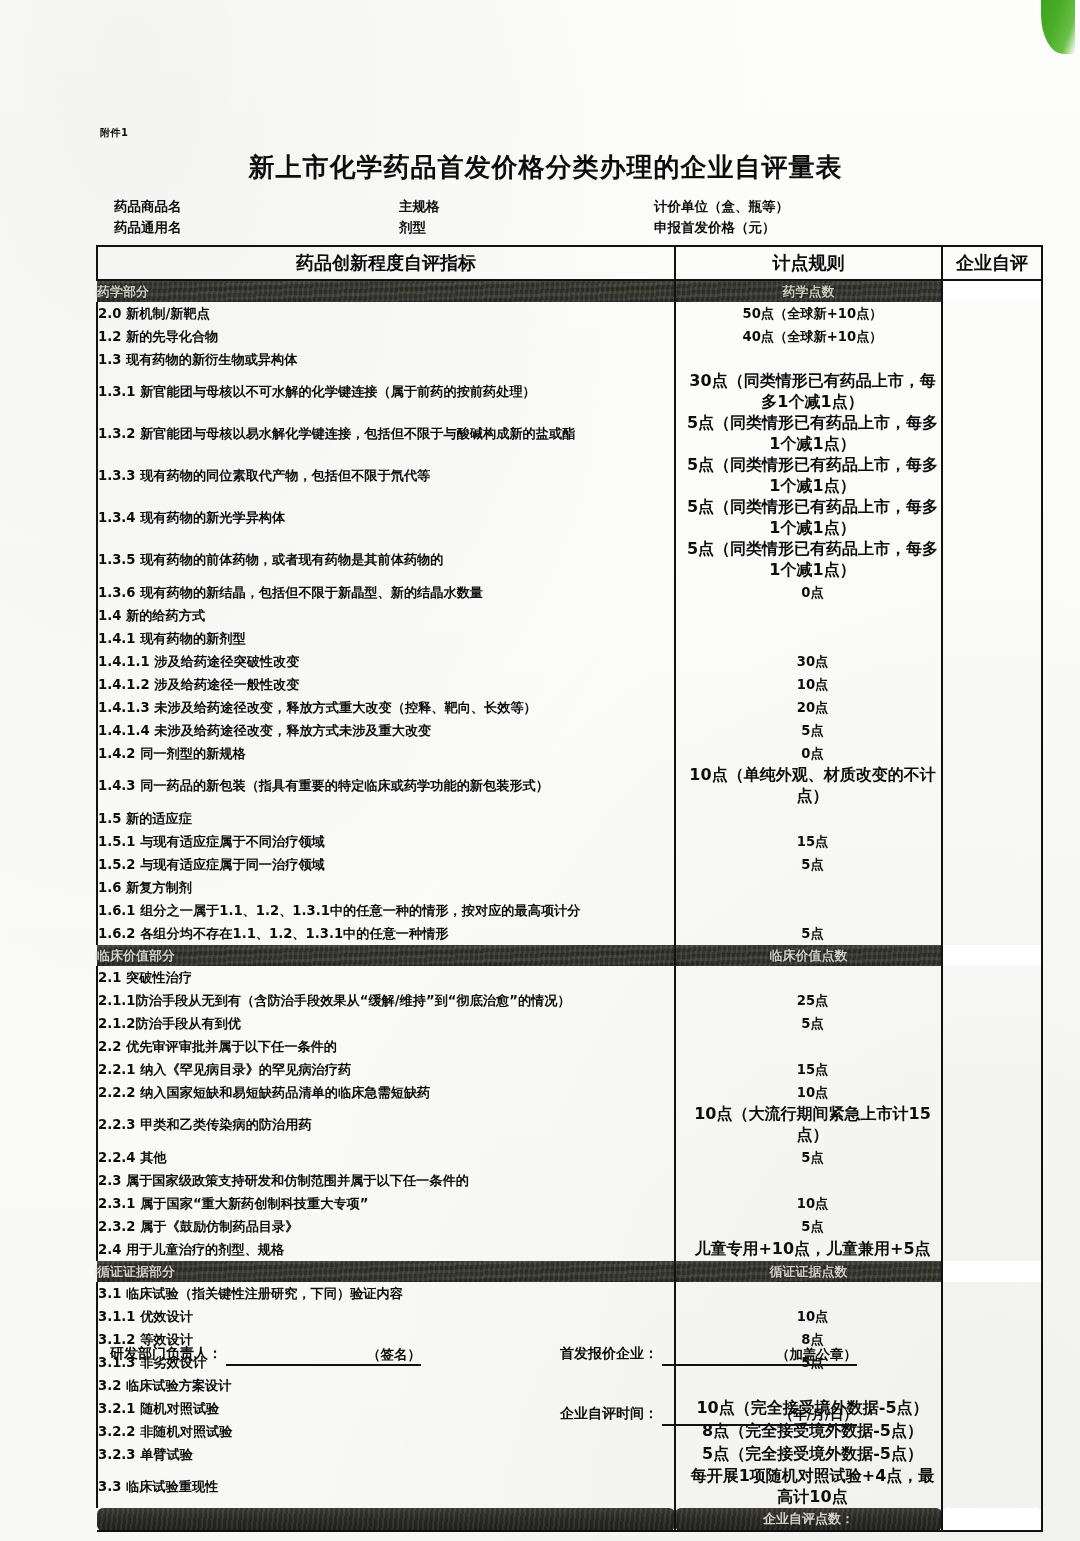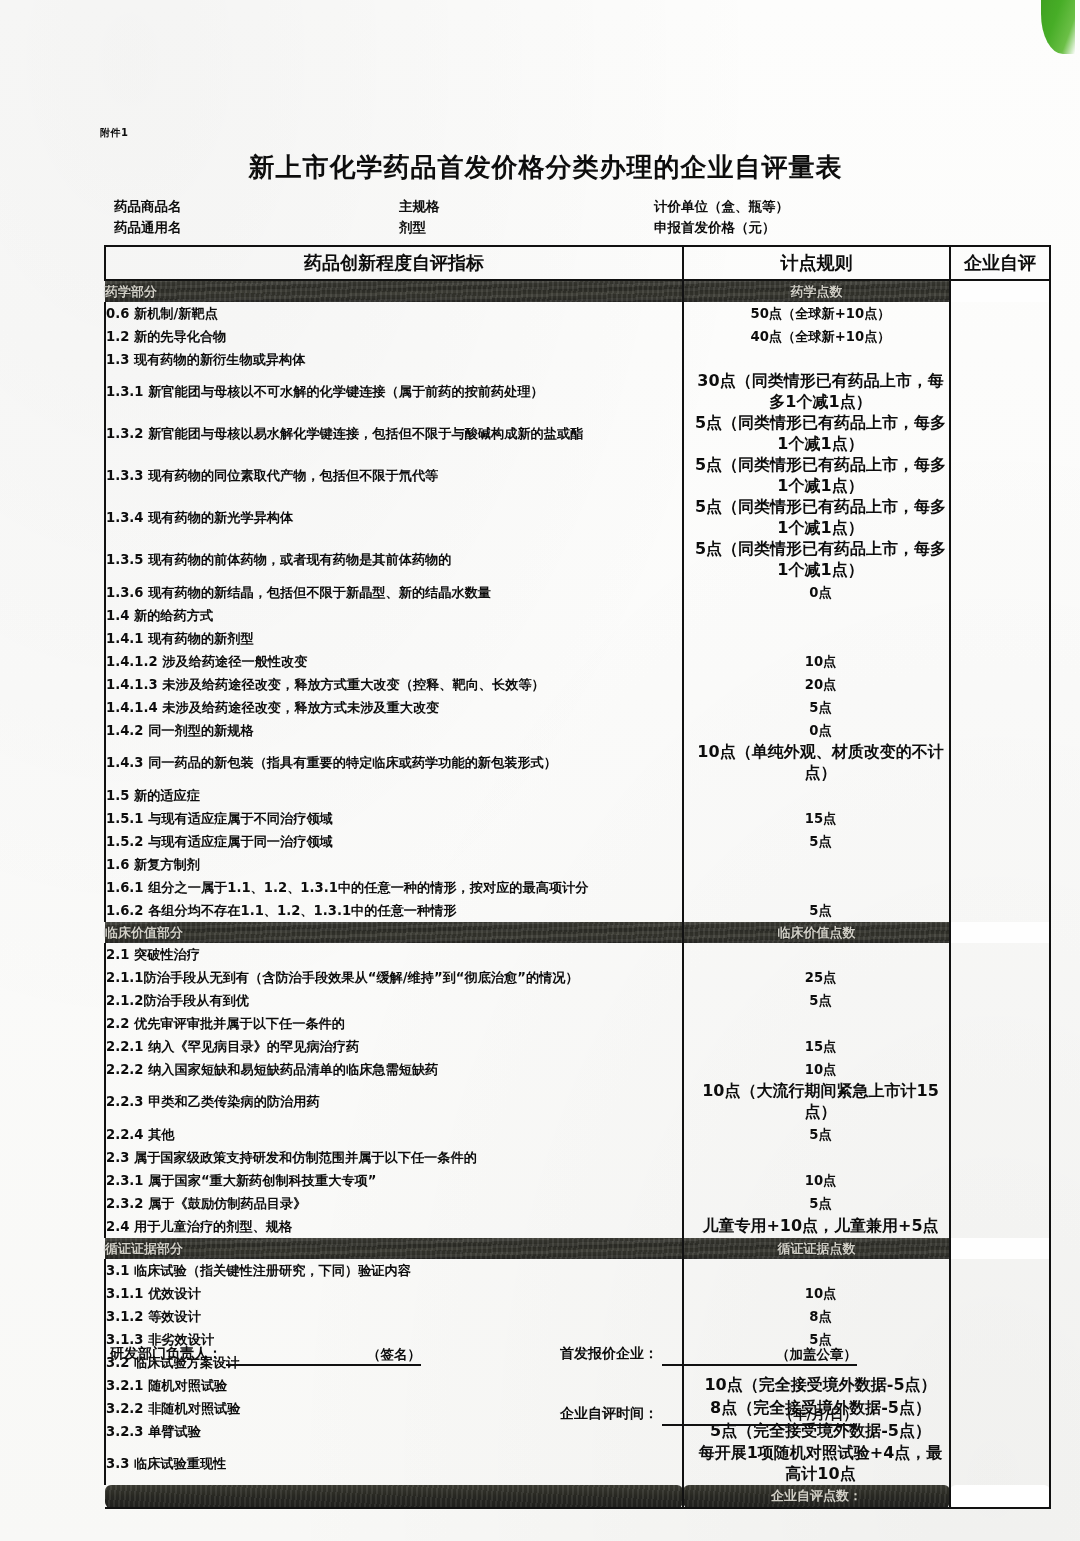--- a/index.html
+++ b/index.html
@@ -41,21 +41,21 @@
     position:absolute; left:114px; top:198px; width:840px;
     font-size:13.5px; font-weight:bold;
   }
   .meta .mrow{display:flex; height:21px; align-items:flex-start;}
   .meta .c1{width:285px;}
   .meta .c2{width:255px;}
   .meta .c3{flex:1;}
 
   
   .tbl{
-    position:absolute; left:104px; top:245px;
+    position:absolute; left:96px; top:245px;
     width:945px;
     border-collapse:collapse;
     table-layout:fixed;
     font-size:13.2px;
   }
   .tbl td,.tbl th{padding:0;vertical-align:middle;}
   col.c-ind{width:578px;}
   col.c-rule{width:267px;}
   col.c-self{width:100px;}
 
@@ -163,21 +163,21 @@
         <td class="vl">药品创新程度自评指标</td>
         <td class="vl">计点规则</td>
         <td class="vl vr">企业自评</td>
       </tr>
     <tr class="band">
           <td class="band-left">药学部分</td>
           <td class="band-right">药学点数</td>
           <td class="band-blank"></td>
         </tr>
         <tr class="r">
-          <td class="ind lv0">0.6  新机制/新靶点</td>
+          <td class="ind lv0">2.0  新机制/新靶点</td>
           <td class="rule">50点（全球新+10点）</td>
           <td class="self"></td>
         </tr>
         <tr class="r">
           <td class="ind lv0">1.2  新的先导化合物</td>
           <td class="rule">40点（全球新+10点）</td>
           <td class="self"></td>
         </tr>
         <tr class="r">
           <td class="ind lv0">1.3  现有药物的新衍生物或异构体</td>
@@ -215,20 +215,25 @@
           <td class="self"></td>
         </tr>
         <tr class="r">
           <td class="ind lv0">1.4  新的给药方式</td>
           <td class="rule"></td>
           <td class="self"></td>
         </tr>
         <tr class="r">
           <td class="ind lv1">1.4.1  现有药物的新剂型</td>
           <td class="rule"></td>
+          <td class="self"></td>
+        </tr>
+        <tr class="r">
+          <td class="ind lv2">1.4.1.1  涉及给药途径突破性改变</td>
+          <td class="rule">30点</td>
           <td class="self"></td>
         </tr>
         <tr class="r">
           <td class="ind lv2">1.4.1.2  涉及给药途径一般性改变</td>
           <td class="rule">10点</td>
           <td class="self"></td>
         </tr>
         <tr class="r">
           <td class="ind lv2">1.4.1.3  未涉及给药途径改变，释放方式重大改变（控释、靶向、长效等）</td>
           <td class="rule">20点</td>

